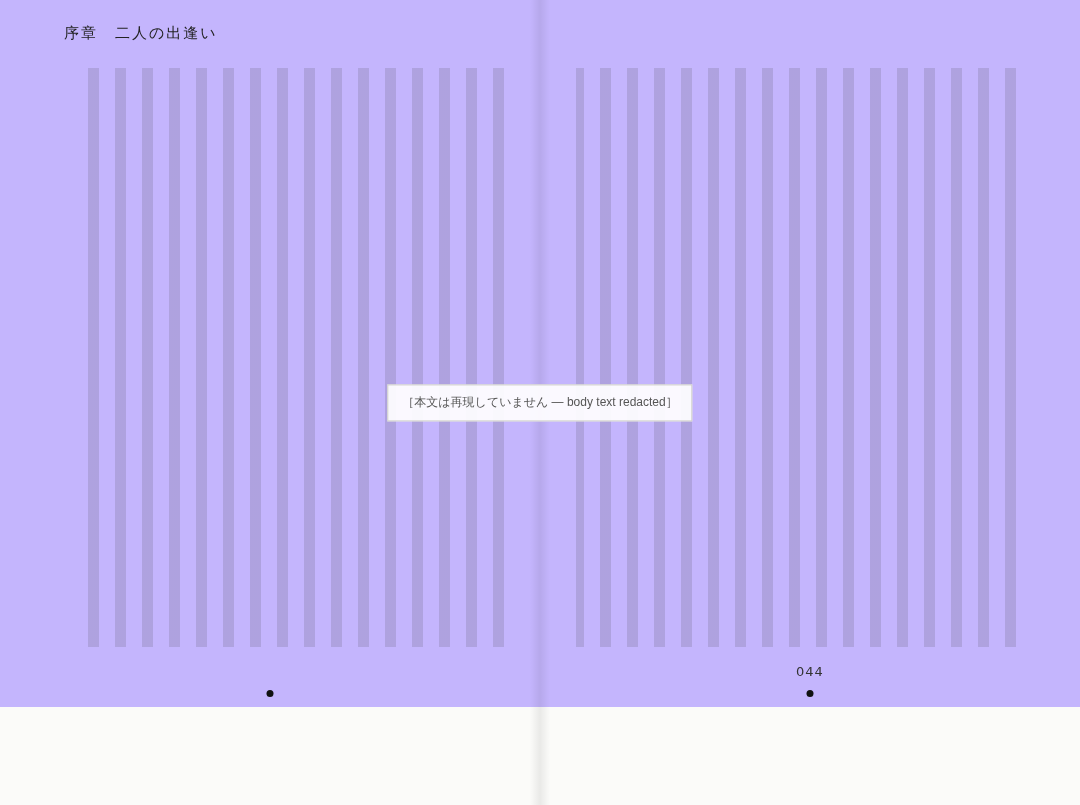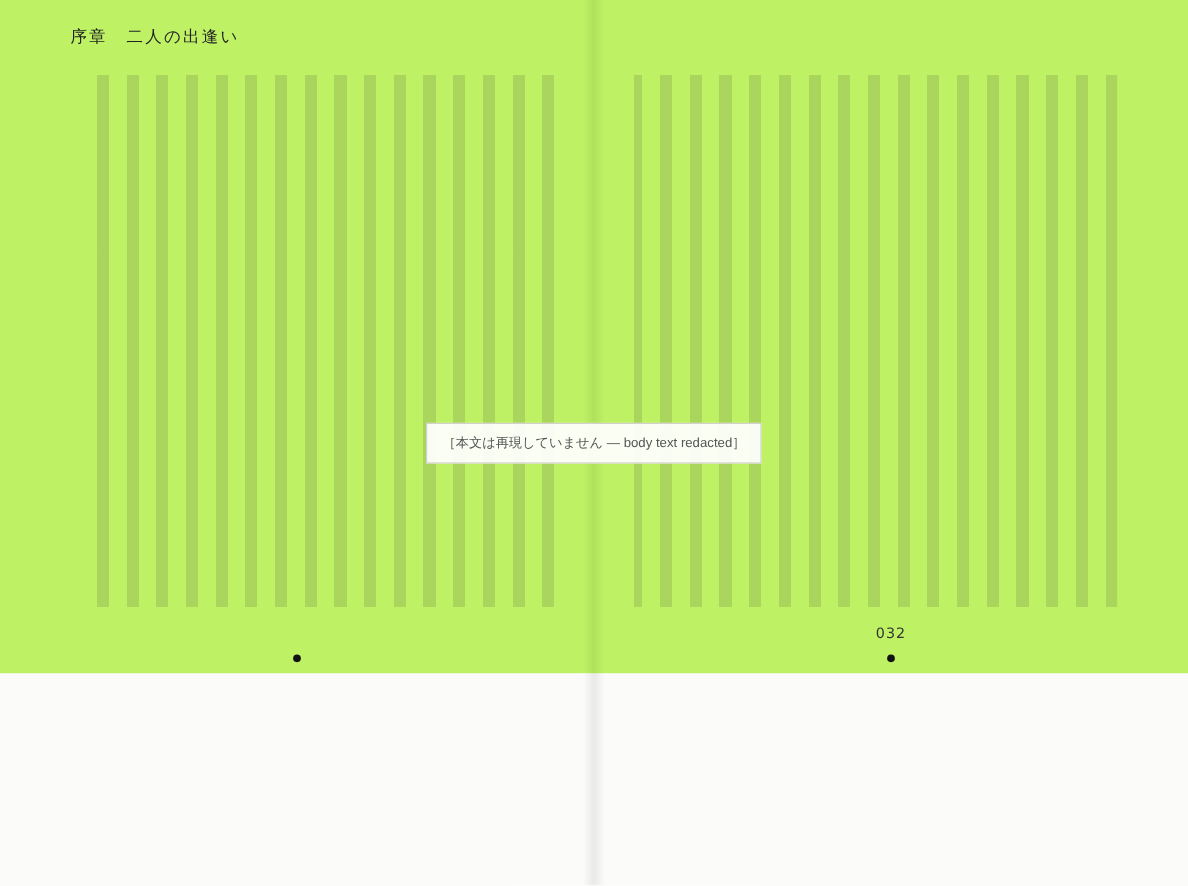--- a/index.html
+++ b/index.html
@@ -11,23 +11,23 @@
   }
   .spread {
     position: relative;
     width: 1080px;
     height: 805px;
     background: #fbfbf9;
   }
   .page {
     position: absolute;
     top: 0;
-    height: 612px;
+    height: 707px;
     width: 540px;
-    background: #bef264;
+    background: #c4b5fd;
   }
   .page.left  { left: 0; }
   .page.right { left: 540px; }
   .gutter {
     position: absolute;
     left: 530px;
     top: 0;
     width: 20px;
     height: 805px;
     background: linear-gradient(to right, rgba(0,0,0,0) 0%, rgba(0,0,0,0.07) 50%, rgba(0,0,0,0) 100%);
@@ -106,21 +106,21 @@
 </style>
 </head>
 <body>
 
 <div class="spread">
 
   <div class="page right">
     <div class="text-block">
       <div class="greeked"></div>
     </div>
-    <div class="folio">032</div>
+    <div class="folio">044</div>
     <div class="folio-dot"></div>
   </div>
 
   <div class="page left">
     <div class="running-head">序章　二人の出逢い</div>
     <div class="text-block">
       <div class="greeked"></div>
     </div>
     <div class="folio-dot"></div>
   </div>

